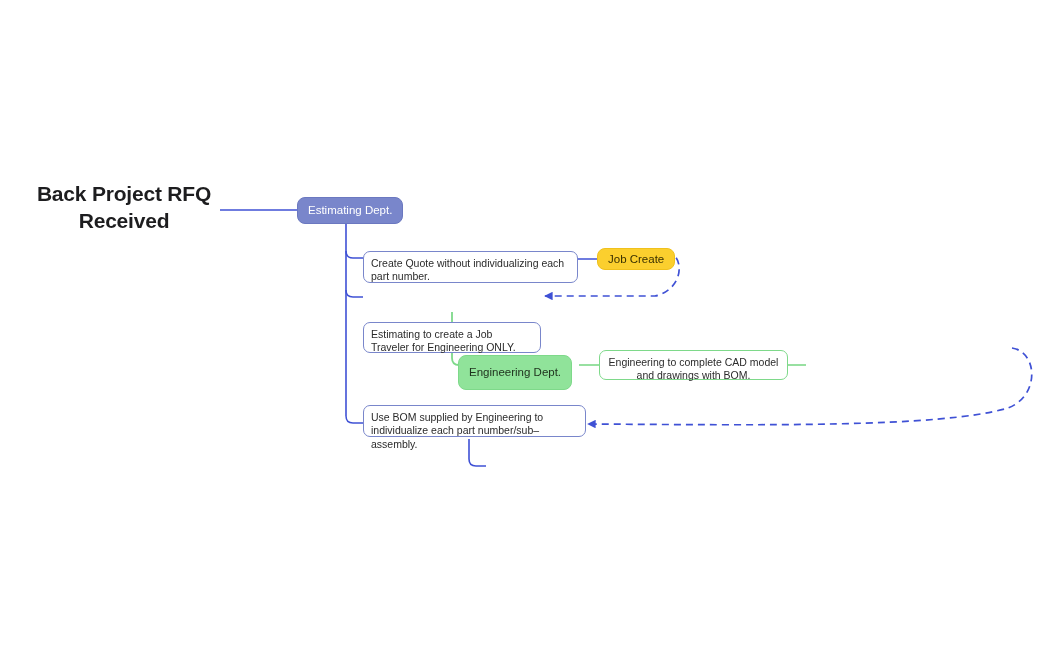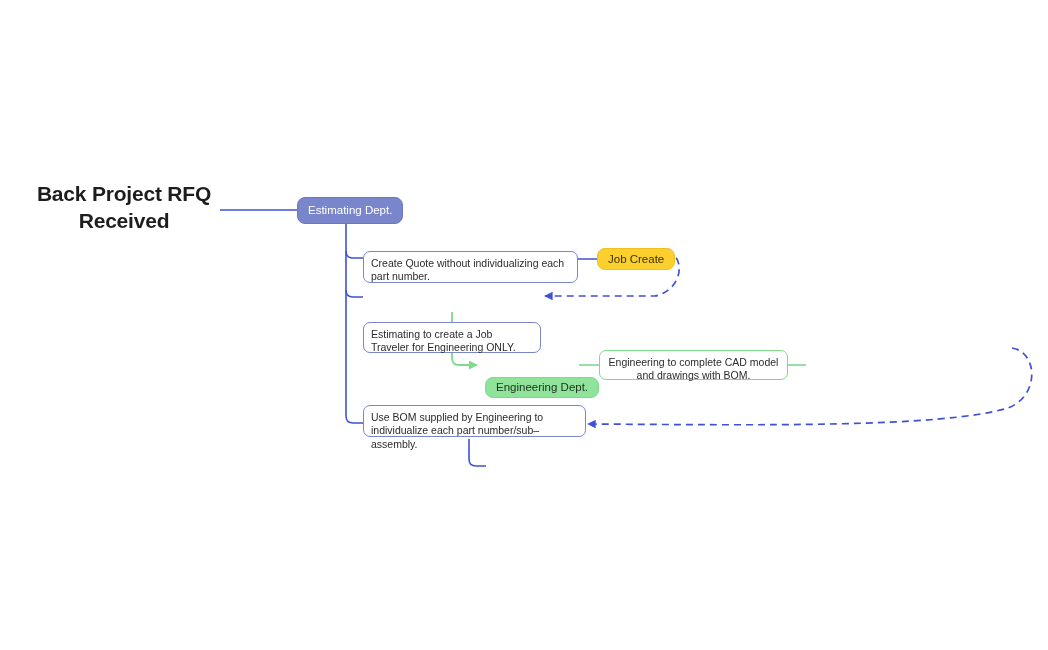--- a/index.html
+++ b/index.html
@@ -135,21 +135,21 @@
   </div>
 
   <div class="node" style="left:363px; top:251px; width:215px; height:32px;">Create Quote without individualizing each part number.</div>
 
   <div class="node pill amber-fill" style="left:597px; top:248px; height:22px;">
     <span>Job Create</span>
   </div>
 
   <div class="node" style="left:363px; top:282px; width:178px; height:31px;margin-top:40px;">Estimating to create a Job Traveler for Engineering ONLY.</div>
 
-  <div class="node pill green-fill" style="left:485px; top:355px; height:21px;margin-top:22px;">
+  <div class="node pill green-fill" style="left:458px; top:355px; height:35px;">
     <span>Engineering Dept.</span>
   </div>
 
   <div class="node green-outline" style="left:599px; top:350px; width:189px; height:30px;text-align:center;">Engineering to complete CAD model and drawings with BOM.</div>
 
 
   <div class="node" style="left:363px; top:405px; width:223px; height:32px;">Use BOM supplied by Engineering to individualize each part number/sub–assembly.</div>
 
 
 </div>

